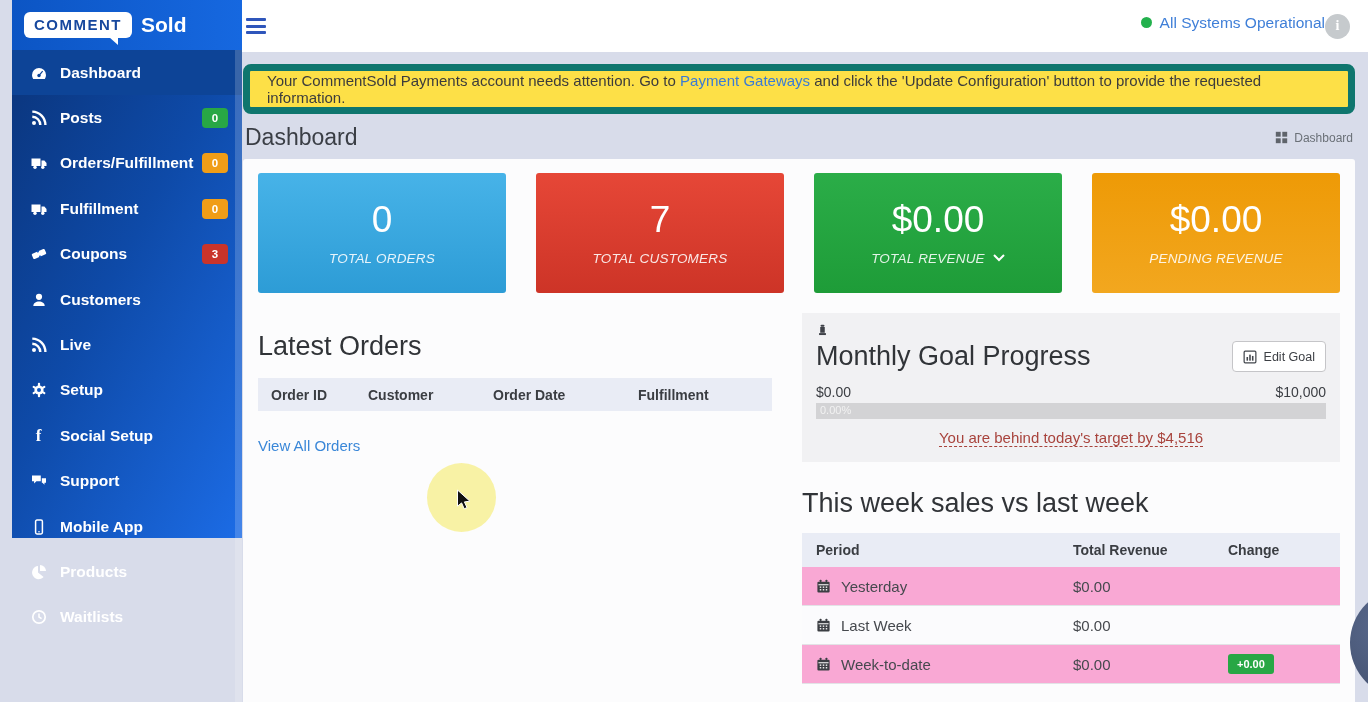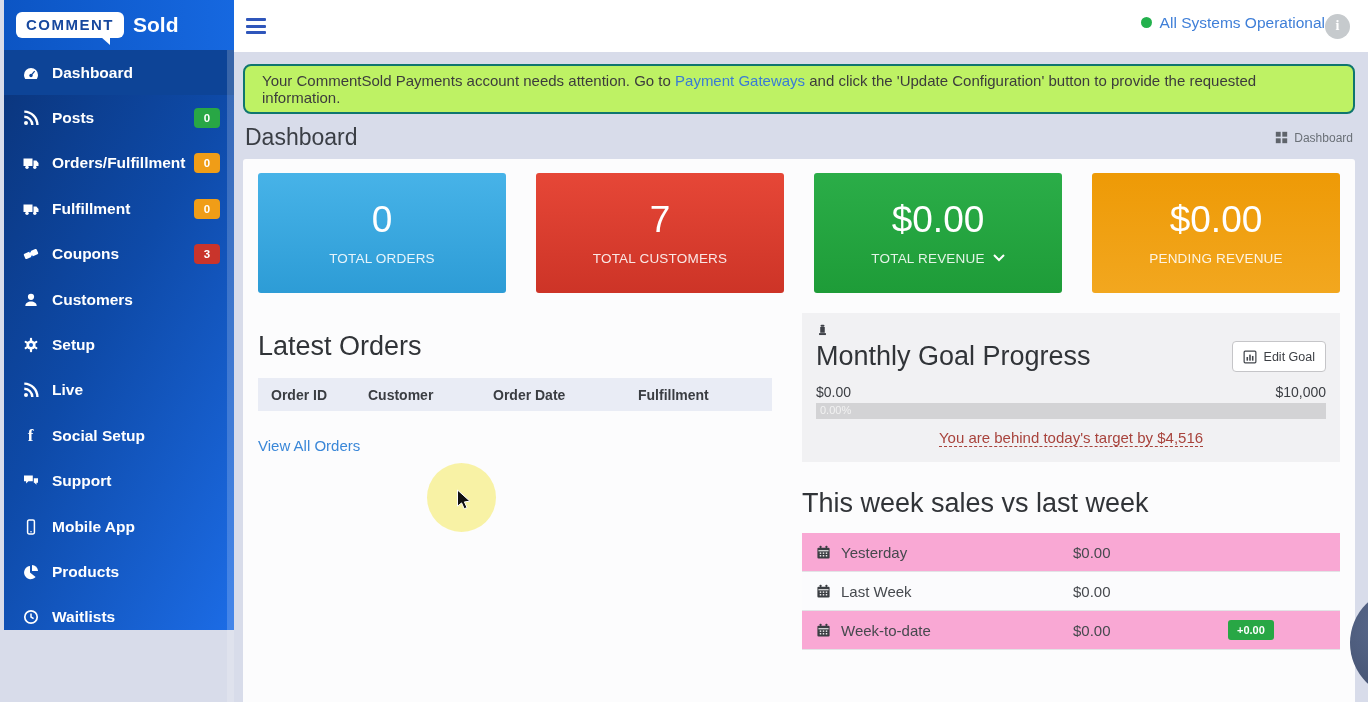--- a/index.html
+++ b/index.html
@@ -1,20 +1,20 @@
 <!DOCTYPE html>
 <html><head>
 <meta charset="utf-8">
 <style>
   * { margin:0; padding:0; box-sizing:border-box; }
   html,body { width:1368px; height:702px; overflow:hidden; }
   body { font-family:"Liberation Sans", sans-serif; background:#d8dcea; position:relative; }
 
   
-  .sidebar { position:absolute; left:4px; top:0; width:230px; height:630px;
+  .sidebar { position:absolute; left:12px; top:0; width:230px; height:538px;
     background:linear-gradient(118deg,#0a3276 0%,#0e4aa8 48%,#1c6ce6 100%); z-index:5; }
   .sidebar::after { content:""; position:absolute; right:0; top:50px; width:7px; height:652px;
     background:rgba(255,255,255,0.18); }
   .logo-band { height:50px; background:linear-gradient(90deg,#0c55c4,#1668e0);
     display:flex; align-items:center; padding-left:12px; cursor:pointer; }
   .logo-bubble { background:#fff; border-radius:6px; padding:4px 10px; position:relative; }
   .logo-bubble::after { content:""; position:absolute; right:14px; bottom:-7px; width:0; height:0;
     border-left:9px solid transparent; border-top:8px solid #fff; }
   .logo-comment { color:#17489e; font-weight:bold; font-size:15px; letter-spacing:1.5px; }
   .logo-sold { color:#fff; font-size:21px; font-weight:600; margin-left:9px; }
@@ -37,34 +37,34 @@
   .hamburger span { display:block; height:3px; background:#2f56bb; border-radius:1px; }
   .topbar-right { display:flex; align-items:flex-start; gap:0; }
   .status-link { display:flex; align-items:center; gap:8px; font-size:15.5px; color:#3f7fd8; cursor:pointer; }
   .status-dot { width:11px; height:11px; border-radius:50%; }
   .info-circle { width:25px; height:25px; border-radius:50%; background:#c6cacd; color:#fff;
     font-weight:bold; font-size:14px; display:flex; align-items:center; justify-content:center;
     font-family:"Liberation Serif",serif; cursor:pointer; }
 
   
   .content { position:absolute; left:230px; top:52px; width:1138px; height:650px; overflow:hidden; }
-  .alert-banner { margin:12px 13px 0; height:50px; background:#bef264; border:2px solid #0f766e;
+  .alert-banner { margin:12px 13px 0; height:50px; background:#fde047; border:7px solid #0f766e;
     border-radius:8px; display:flex; align-items:center; padding:0 17px; font-size:15px; color:#3c3c3c; }
   .alert-banner a { color:#3a7bd5; text-decoration:none; cursor:pointer; }
   .title-row { margin:10px 15px 8px; display:flex; align-items:center; justify-content:space-between; }
   .page-title { font-size:23px; color:#3a3e45; font-weight:400; }
   .breadcrumb { display:flex; align-items:center; gap:6px; font-size:12px; color:#6a7077; cursor:pointer; }
   .panel { margin:0 13px; background:#fcfcfd; border-radius:3px; padding:14px 15px; height:640px; }
 
   .stats-row { display:flex; gap:30px; }
   .stat-card { flex:1; height:120px; border-radius:3px; display:flex; flex-direction:column;
     align-items:center; justify-content:center; color:#fff; cursor:pointer; }
   .stat-value { font-size:37px; font-weight:400; line-height:1.1; }
   .stat-label { font-size:13.5px; color:rgba(255,255,255,0.88); margin-top:10px;
-    display:flex; align-items:center; gap:8px; letter-spacing:0.2px; }
+    display:flex; align-items:center; gap:8px; letter-spacing:0.2px;font-style:italic; }
   .card-blue   { background:linear-gradient(180deg,#47b3e8,#2d9cd6); }
   .card-red    { background:linear-gradient(180deg,#e64737,#cd3427); }
   .card-green  { background:linear-gradient(180deg,#2bad48,#1e9c38); }
   .card-orange { background:linear-gradient(180deg,#ee9a06,#f2a71f); }
 
   .columns { display:flex; gap:30px; margin-top:20px; }
   .col-left { width:514px; flex:0 0 514px; }
   .col-right { flex:1; }
 
   h2.section-title { font-size:27px; font-weight:400; color:#313438; }
@@ -191,41 +191,41 @@
             <circle cx="8" cy="4.8" r="3.1"></circle>
             <path d="M2.3 14c0-3.1 2.6-4.6 5.7-4.6s5.7 1.5 5.7 4.6z"></path>
           </svg>
         </span>
       <span class="nav-label">Customers</span>
     </div>
 
     <div class="nav-item">
       <span class="nav-icon">
           <svg viewBox="0 0 16 16">
+            <circle cx="3" cy="13" r="2" fill="#fff"></circle>
+            <path d="M1.3 6.7A8.3 8.3 0 0 1 9.3 15" stroke="#fff" stroke-width="2.4" fill="none"></path>
+            <path d="M1.3 1.6A13.4 13.4 0 0 1 14.4 15" stroke="#fff" stroke-width="2.4" fill="none"></path>
+          </svg>
+        </span>
+      <span class="nav-label">Live</span>
+    </div>
+
+    <div class="nav-item">
+      <span class="nav-icon">
+          <svg viewBox="0 0 16 16">
             <g fill="#fff">
               <rect x="6.9" y="0.8" width="2.2" height="14.4" rx="1"></rect>
               <rect x="6.9" y="0.8" width="2.2" height="14.4" rx="1" transform="rotate(60 8 8)"></rect>
               <rect x="6.9" y="0.8" width="2.2" height="14.4" rx="1" transform="rotate(120 8 8)"></rect>
               <circle cx="8" cy="8" r="4.6"></circle>
             </g>
             <circle cx="8" cy="8" r="2" fill="#1157c0"></circle>
           </svg>
         </span>
       <span class="nav-label">Setup</span>
-    </div>
-
-    <div class="nav-item">
-      <span class="nav-icon">
-          <svg viewBox="0 0 16 16">
-            <circle cx="3" cy="13" r="2" fill="#fff"></circle>
-            <path d="M1.3 6.7A8.3 8.3 0 0 1 9.3 15" stroke="#fff" stroke-width="2.4" fill="none"></path>
-            <path d="M1.3 1.6A13.4 13.4 0 0 1 14.4 15" stroke="#fff" stroke-width="2.4" fill="none"></path>
-          </svg>
-        </span>
-      <span class="nav-label">Live</span>
     </div>
 
     <div class="nav-item">
       <span class="nav-icon">
           <span class="fb-glyph">f</span>
         </span>
       <span class="nav-label">Social Setup</span>
     </div>
 
     <div class="nav-item">
@@ -374,20 +374,25 @@
           </div>
           <div class="goal-track">
             <div class="goal-track-label">0.00%</div>
           </div>
           <div class="goal-warning">
             <span>You are behind today's target by $4,516</span>
           </div>
         </div>
 
         <h2 class="section-title week-title">This week sales vs last week</h2>
+        <div class="table-header week-header">
+          <div class="wk-col1">Period</div>
+          <div class="wk-col2">Total Revenue</div>
+          <div class="wk-col3">Change</div>
+        </div>
 
         <div class="week-row row-gray">
           <div class="wk-col1">
             <svg width="15" height="15" viewBox="0 0 16 16">
                 <rect x="1.5" y="2.8" width="13" height="11.6" rx="1.2" fill="#3b3e43"></rect>
                 <rect x="4" y="0.8" width="1.8" height="3.4" rx="0.5" fill="#3b3e43"></rect>
                 <rect x="10.2" y="0.8" width="1.8" height="3.4" rx="0.5" fill="#3b3e43"></rect>
                 <rect x="2.6" y="5.6" width="10.8" height="1.1" fill="#fff"></rect>
                 <rect x="4" y="8" width="1.6" height="1.4" fill="#fff"></rect>
                 <rect x="7.2" y="8" width="1.6" height="1.4" fill="#fff"></rect>

